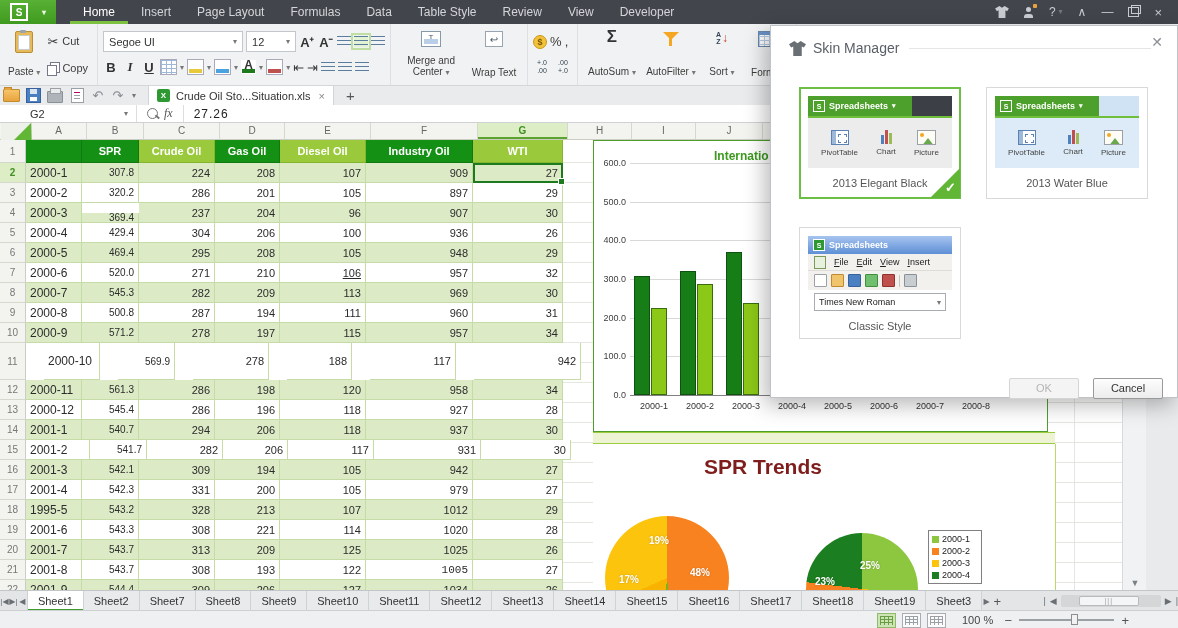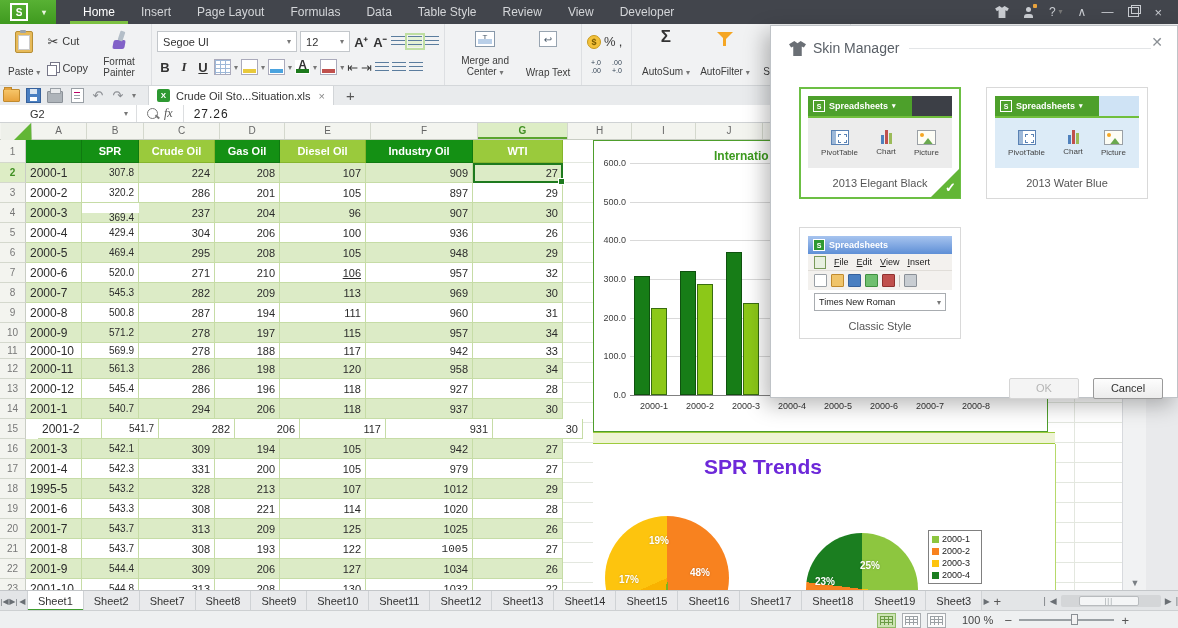--- a/index.html
+++ b/index.html
@@ -128,21 +128,21 @@
   #bc-plot{position:absolute;left:36px;top:22px;width:411px;height:232px}
   .gl{position:absolute;left:0;width:100%;height:1px;background:#d9d9d9}
   .gl.axis{background:#808080}
   .ytick{position:absolute;left:-36px;width:32px;text-align:right;font-size:9px;color:#404040}
   .xtick{position:absolute;top:238px;width:48px;text-align:center;font-size:9px;color:#333}
   .bar{position:absolute;width:16px;box-sizing:border-box;border:1px solid rgba(10,60,10,.65)}
 
   
   #band{position:absolute;left:593px;top:310px;width:462px;height:12px;background:#eef3d4;border-top:1px solid #9ecb3d;border-bottom:1px solid #9ecb3d;box-sizing:border-box}
   #pie-box{position:absolute;left:593px;top:322px;width:462px;height:146px;background:#fff;border-right:1px solid #b6d96a}
-  #pie-title{position:absolute;left:20px;top:11px;width:300px;text-align:center;font-size:21px;font-weight:bold;color:#6d28d9;font-family:"Liberation Sans",sans-serif}
+  #pie-title{position:absolute;left:20px;top:11px;width:300px;text-align:center;font-size:21px;font-weight:bold;color:#7f1d1d;font-family:"Liberation Sans",sans-serif}
   .pie{position:absolute;border-radius:50%}
   .plabel{position:absolute;color:#fff;font-size:10px;font-weight:bold;text-shadow:0 0 2px rgba(0,0,0,.25)}
   #legend{position:absolute;left:928px;top:408px;width:54px;background:#fff;border:1px solid #808080;padding:2px 3px;box-sizing:border-box}
   .lrow{display:flex;align-items:center;gap:3px;height:12px}
   .lsw{width:7px;height:7px;flex:none}
   .ltx{font-size:9px;color:#222}
 
   
   #vscroll{position:absolute;left:1122px;top:0;width:24px;height:468px;background:#f1f2f3;border-left:1px solid #d8dade}
   #vscroll .dn{position:absolute;left:0;bottom:2px;width:100%;text-align:center;color:#7a7f84;font-size:9px}
@@ -272,24 +272,20 @@
       <div class="rcol">
         <div class="rsm">
             <span class="glyph">✂</span>
             <span>Cut</span>
           </div>
         <div class="rsm">
             <span class="i-copy"></span>
             <span>Copy</span>
           </div>
       </div>
-      <div class="rbig" style="width:48px">
-        <span class="i-brush"></span>
-        <span>Format Painter</span>
-      </div>
     </div>
 
     <div class="rgroup">
       <div class="rcol">
         <div class="rrow">
           <div class="fbox" style="width:128px">
               <span>Segoe UI</span>
               <span class="car">▾</span>
             </div>
           <div class="fbox" style="width:38px">
@@ -516,21 +512,21 @@
         <div class="grow band" style="height: 20px;">
           <div class="rn">10</div>
           <div class="cell ca" style="width: 56px;">2000-9</div>
           <div class="cell cb" style="width: 57px;">571.2</div>
           <div class="cell cn" style="width: 76px;">278</div>
           <div class="cell cn" style="width: 65px;">197</div>
           <div class="cell cn" style="width: 86px;">115</div>
           <div class="cell cn" style="width: 107px;">957</div>
           <div class="cell cn" style="width: 90px;">34</div>
         </div>
-        <div class="grow" style="height: 16px;">
+        <div class="grow" style="height: 37px; gap: 18px;">
           <div class="rn">11</div>
           <div class="cell ca" style="width: 56px;">2000-10</div>
           <div class="cell cb" style="width: 57px;">569.9</div>
           <div class="cell cn" style="width: 76px;">278</div>
           <div class="cell cn" style="width: 65px;">188</div>
           <div class="cell cn" style="width: 86px;">117</div>
           <div class="cell cn" style="width: 107px;">942</div>
           <div class="cell cn" style="width: 90px;">33</div>
         </div>
         <div class="grow band" style="height: 20px;">
@@ -558,21 +554,21 @@
           <div class="cell ca" style="width: 56px;">2001-1</div>
           <div class="cell cb" style="width: 57px;">540.7</div>
           <div class="cell cn" style="width: 76px;">294</div>
           <div class="cell cn" style="width: 65px;">206</div>
           <div class="cell cn" style="width: 86px;">118</div>
           <div class="cell cn" style="width: 107px;">937</div>
           <div class="cell cn" style="width: 90px;">30</div>
         </div>
         <div class="grow" style="height: 20px;">
           <div class="rn">15</div>
-          <div class="cell ca" style="width: 64px; margin-left: 12px;">2001-2</div>
+          <div class="cell ca" style="width: 64px;">2001-2</div>
           <div class="cell cb" style="width: 57px;">541.7</div>
           <div class="cell cn" style="width: 76px;">282</div>
           <div class="cell cn" style="width: 65px;">206</div>
           <div class="cell cn" style="width: 86px;">117</div>
           <div class="cell cn" style="width: 107px;">931</div>
           <div class="cell cn" style="width: 90px;">30</div>
         </div>
         <div class="grow band" style="height: 20px;">
           <div class="rn">16</div>
           <div class="cell ca" style="width: 56px;">2001-3</div>

